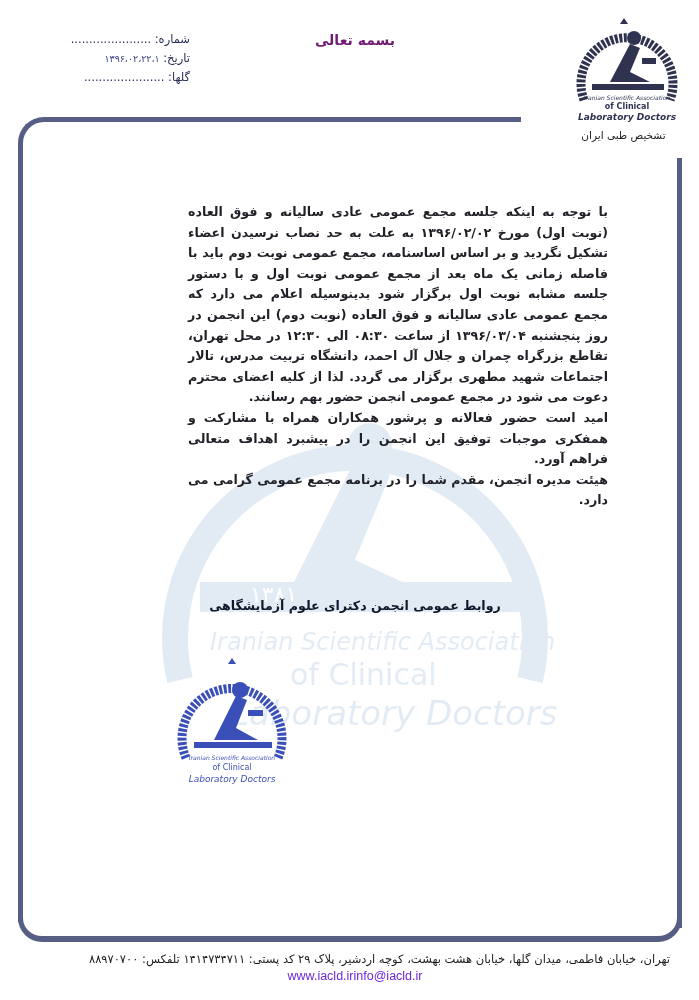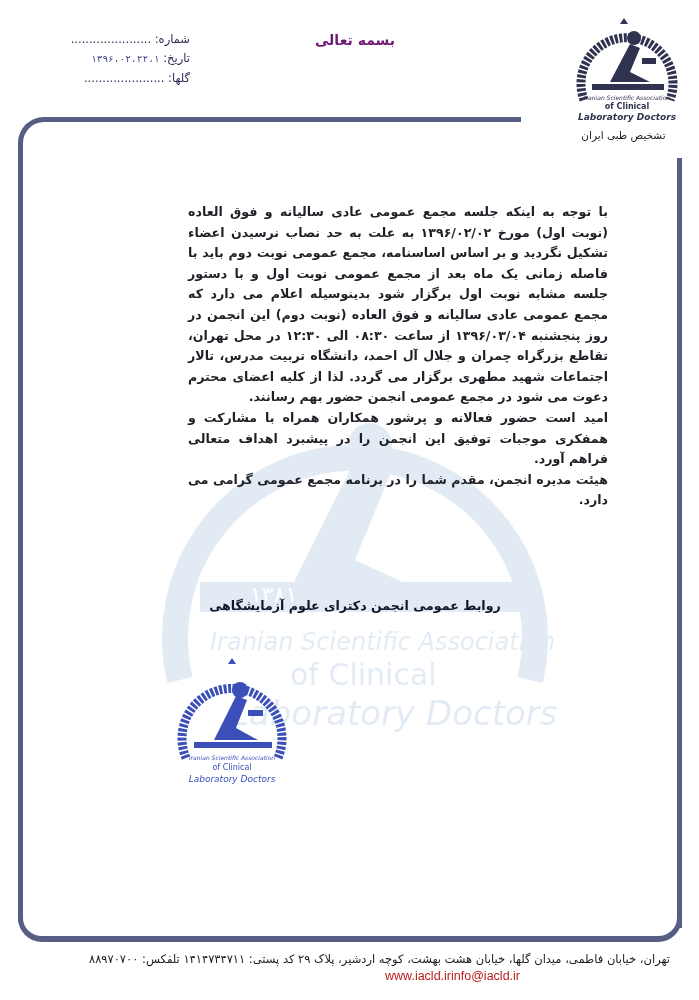--- a/index.html
+++ b/index.html
@@ -8,43 +8,43 @@
   .frame-top { position:absolute; left:18px; top:117px; width:498px; height:800px;
                border-left:5px solid #565e84; border-top:5px solid #565e84; border-top-left-radius:26px; }
   .frame-right { position:absolute; left:677px; top:158px; width:5px; height:770px; background:#565e84; }
   .frame-bottom { position:absolute; left:18px; top:880px; width:664px; height:62px;
                   border-left:5px solid #565e84; border-right:5px solid #565e84; border-bottom:6px solid #565e84;
                   border-bottom-left-radius:24px; border-bottom-right-radius:24px; box-sizing:border-box; }
 
   .header-meta { position:absolute; left:60px; top:30px; width:130px; direction:rtl; text-align:right;
                  font-size:11.5px; line-height:19px; color:#2b2f55; }
   .header-meta .row { white-space:nowrap; }
-  .header-meta .date-val { font-family:Liberation Mono, monospace; font-size:9.5px; color:#3a3f88; letter-spacing:-0.5px; }
+  .header-meta .date-val { font-family:Liberation Sans, sans-serif; font-size:9.5px; color:#3a3f88; letter-spacing:-0.5px; }
   .basmala { position:absolute; left:305px; top:32px; width:100px; text-align:center; direction:rtl;
              font-weight:bold; font-size:14px; color:#701a75; }
 
   .logo-top { position:absolute; left:570px; top:8px; width:115px; height:118px; }
   .org-name { position:absolute; left:548px; top:127px; width:151px; direction:rtl; text-align:center;
               font-size:10.5px; line-height:16px; color:#222; }
 
   .watermark { position:absolute; left:140px; top:350px; width:430px; height:400px; opacity:0.13; pointer-events:none; }
 
   .body-text { position:absolute; left:188px; top:202px; width:420px; direction:rtl; text-align:justify;
                font-weight:bold; font-size:12.6px; line-height:20.6px; color:#1f1f26; }
   .body-text p { margin:0; }
   .body-text .last-line { text-align-last:right; }
 
   .signature { position:absolute; left:200px; top:598px; width:310px; direction:rtl; text-align:center;
                font-weight:bold; font-size:12.6px; color:#0f172a; }
   .stamp { position:absolute; left:170px; top:650px; width:125px; height:140px; }
 
   .footer-address { position:absolute; left:20px; top:952px; width:650px; direction:rtl; text-align:right;
                     font-size:11.5px; color:#1d1d1d; white-space:nowrap; }
-  .footer-links { position:absolute; left:190px; top:969px; width:330px; display:flex; justify-content:flex-end;
-                  font-family:"Liberation Sans", sans-serif; font-size:12.5px; color:#b91c1c; }
+  .footer-links { position:absolute; left:190px; top:969px; width:330px; display:flex; justify-content:center;
+                  font-family:"Liberation Sans", sans-serif; font-size:12.5px; color:#6d28d9; }
   .footer-links span { display:inline-block; }
 </style>
 </head>
 <body>
 
 <div class="frame-top"></div>
 <div class="frame-right"></div>
 <div class="frame-bottom"></div>
 
 <svg class="watermark" viewBox="0 0 430 400">

